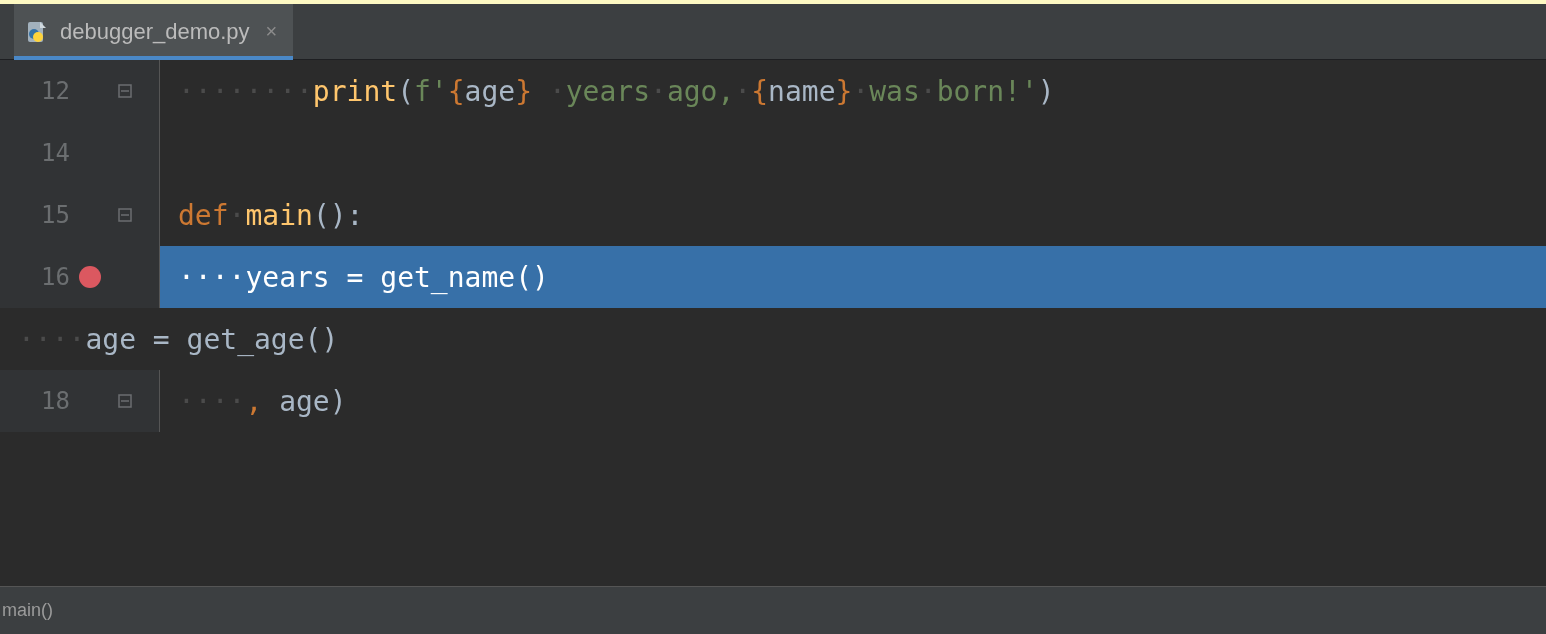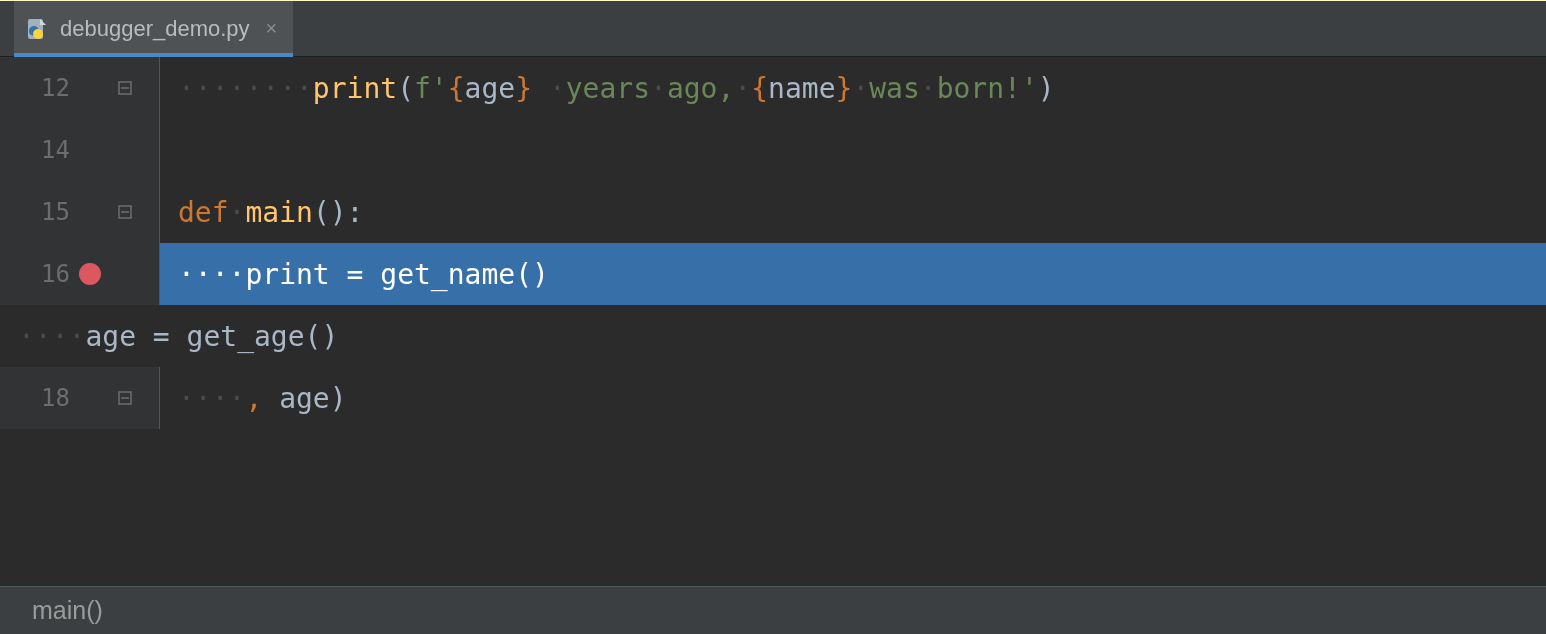--- a/index.html
+++ b/index.html
@@ -29,21 +29,21 @@
     width: 1546px; height: 634px;
     background: var(--bg-main);
     font-family: Menlo, Consolas, "DejaVu Sans Mono", monospace;
     overflow: hidden;
     color: var(--text-code);
   }
   .root {
     display: flex;
     flex-direction: column;
     width: 100%; height: 100%;
-    border-top: 1px solid #fef9c3;
+    border-top: 4px solid #fef9c3;
   }
   
   .tab-bar {
     height: 56px;
     background: var(--bg-tab-bar);
     display: flex;
     align-items: stretch;
     border-bottom: 1px solid var(--border);
     padding-left: 14px;
   }
@@ -161,23 +161,23 @@
   .brace { color: var(--text-keyword); }
   .fexpr { color: var(--text-code); }
   .punct { color: var(--text-punct); }
   
   .breadcrumb {
     height: 48px;
     border-top: 1px solid #555;
     background: var(--bg-tab-bar);
     display: flex;
     align-items: center;
-    padding-left: 32px;
+    padding-left: 2px;
     font-family: -apple-system, BlinkMacSystemFont, "Segoe UI", sans-serif;
-    font-size: 25px;
+    font-size: 18px;
     color: #9b9b9b;
   }
 </style>
 </head>
 <body>
 
 <div class="root">
 
   <div class="tab-bar">
     <div class="tab">
@@ -235,21 +235,21 @@
         </div>
         <div class="line highlight">
           <div class="gutter">
             <div class="lineno">16</div>
             <div class="bp-slot">
               <div class="breakpoint"></div>
             </div>
             <div class="fold-slot"></div>
             <div class="vline"></div>
           </div>
-          <div class="code"><span class="ws">····</span><span class="fexpr">print = get_name()</span></div>
+          <div class="code"><span class="ws">····</span><span class="fexpr">years = get_name()</span></div>
         </div>
         <div class="line">
           <div class="code"><span class="ws">····</span><span class="fexpr">age = get_age()</span></div>
         </div>
         <div class="line">
           <div class="gutter">
             <div class="lineno">18</div>
             <div class="bp-slot"></div>
             <div class="fold-slot">
               <svg width="14" height="14" viewBox="0 0 14 14">

